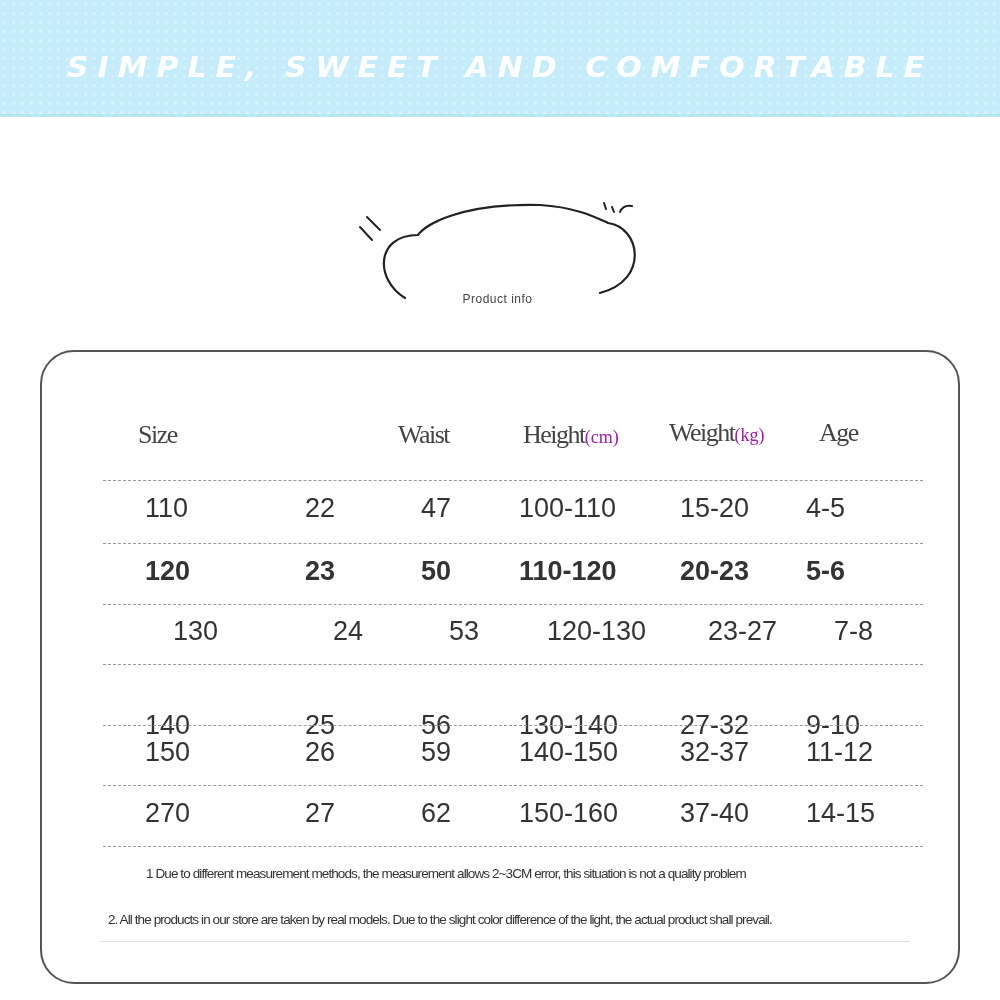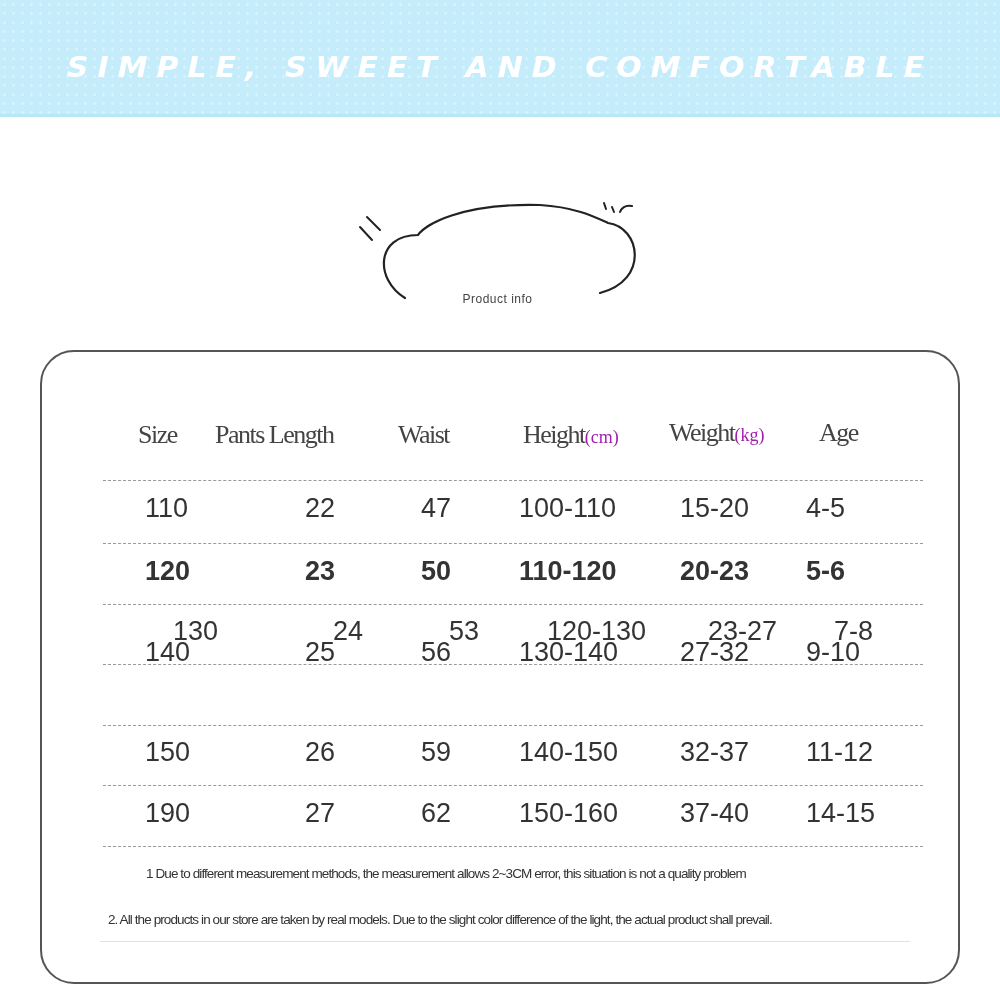--- a/index.html
+++ b/index.html
@@ -43,21 +43,20 @@
   <line x1="254" y1="8" x2="256" y2="14" stroke="#222" stroke-width="2" stroke-linecap="round"></line>
   <line x1="262" y1="12" x2="264" y2="17" stroke="#222" stroke-width="2" stroke-linecap="round"></line>
   <path d="M 270 17 C 272 12, 276 10, 282 11" fill="none" stroke="#222" stroke-width="2" stroke-linecap="round"></path>
 </svg>
 <div class="cloud-label">Product info</div>
 
 <div class="card"></div>
 
 <div class="header-row">
   <div class="hcell" style="left:138px;"><span>Size</span></div>
-  <div class="hcell" style="left:215px;"><span>Pants Length</span></div>
   <div class="hcell" style="left:398px;"><span>Waist</span></div>
   <div class="hcell" style="left:523px;"><span>Height</span><span class="unit">(cm)</span></div>
   <div class="hcell" style="left:669px; top:-2px;"><span>Weight</span><span class="unit">(kg)</span></div>
   <div class="hcell" style="left:819px; top:-2px;"><span>Age</span></div>
 </div>
 
 <div class="rule" style="top:480px;"></div>
 
 <div class="row" style="top:493px;">
   <div class="cell" style="left:145px;">110</div>
@@ -82,42 +81,42 @@
 <div class="row" style="top:616px;margin-left:28px;">
   <div class="cell" style="left:145px;">130</div>
   <div class="cell" style="left:305px;">24</div>
   <div class="cell" style="left:421px;">53</div>
   <div class="cell" style="left:519px;">120-130</div>
   <div class="cell" style="left:680px;">23-27</div>
   <div class="cell" style="left:806px;">7-8</div>
 </div>
 <div class="rule" style="top:664px;"></div>
 
-<div class="row" style="top:637px;">
+<div class="row" style="top:710px;">
   <div class="cell" style="left:145px;">140</div>
   <div class="cell" style="left:305px;">25</div>
   <div class="cell" style="left:421px;">56</div>
   <div class="cell" style="left:519px;">130-140</div>
   <div class="cell" style="left:680px;">27-32</div>
   <div class="cell" style="left:806px;">9-10</div>
 </div>
 <div class="rule" style="top:725px;"></div>
 
 <div class="row" style="top:737px;">
   <div class="cell" style="left:145px;">150</div>
   <div class="cell" style="left:305px;">26</div>
   <div class="cell" style="left:421px;">59</div>
   <div class="cell" style="left:519px;">140-150</div>
   <div class="cell" style="left:680px;">32-37</div>
   <div class="cell" style="left:806px;">11-12</div>
 </div>
 <div class="rule" style="top:785px;"></div>
 
 <div class="row" style="top:798px;">
-  <div class="cell" style="left:145px;">190</div>
+  <div class="cell" style="left:145px;">270</div>
   <div class="cell" style="left:305px;">27</div>
   <div class="cell" style="left:421px;">62</div>
   <div class="cell" style="left:519px;">150-160</div>
   <div class="cell" style="left:680px;">37-40</div>
   <div class="cell" style="left:806px;">14-15</div>
 </div>
 <div class="rule" style="top:846px;"></div>
 
 <div class="note note1">1 Due to different measurement methods, the measurement allows 2~3CM error, this situation is not a quality problem</div>
 <div class="note note2">2. All the products in our store are taken by real models. Due to the slight color difference of the light, the actual product shall prevail.</div>

